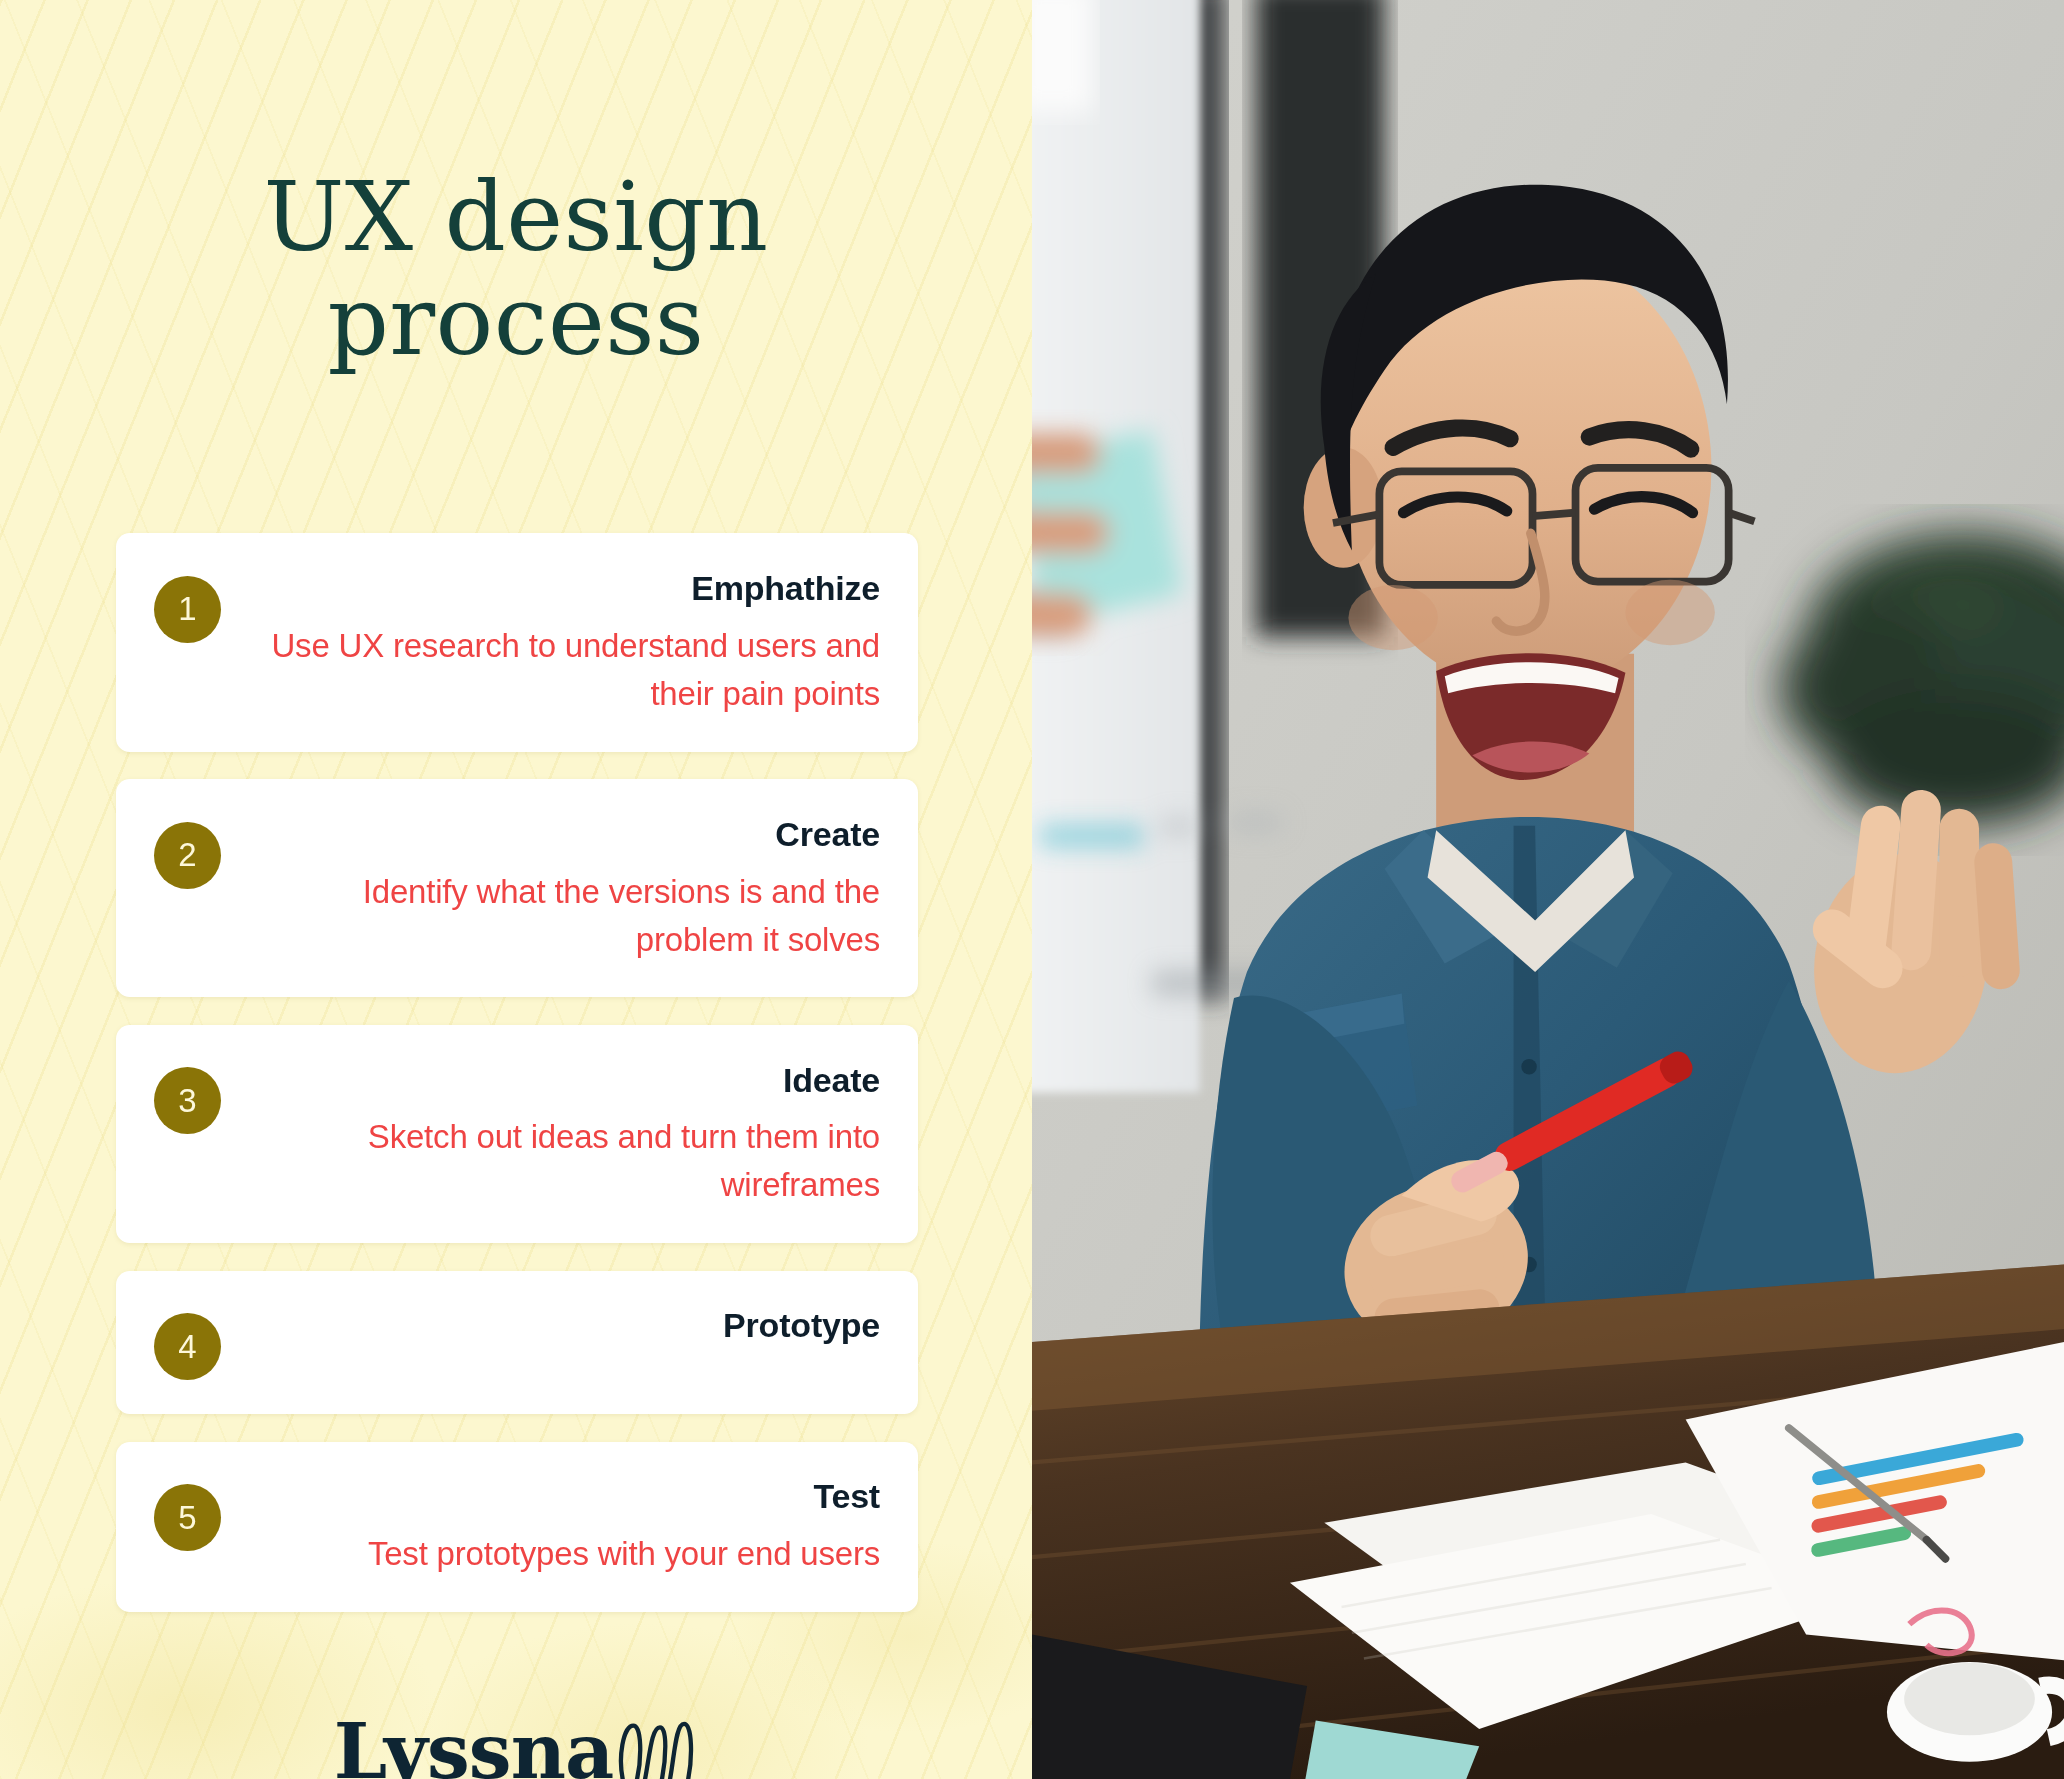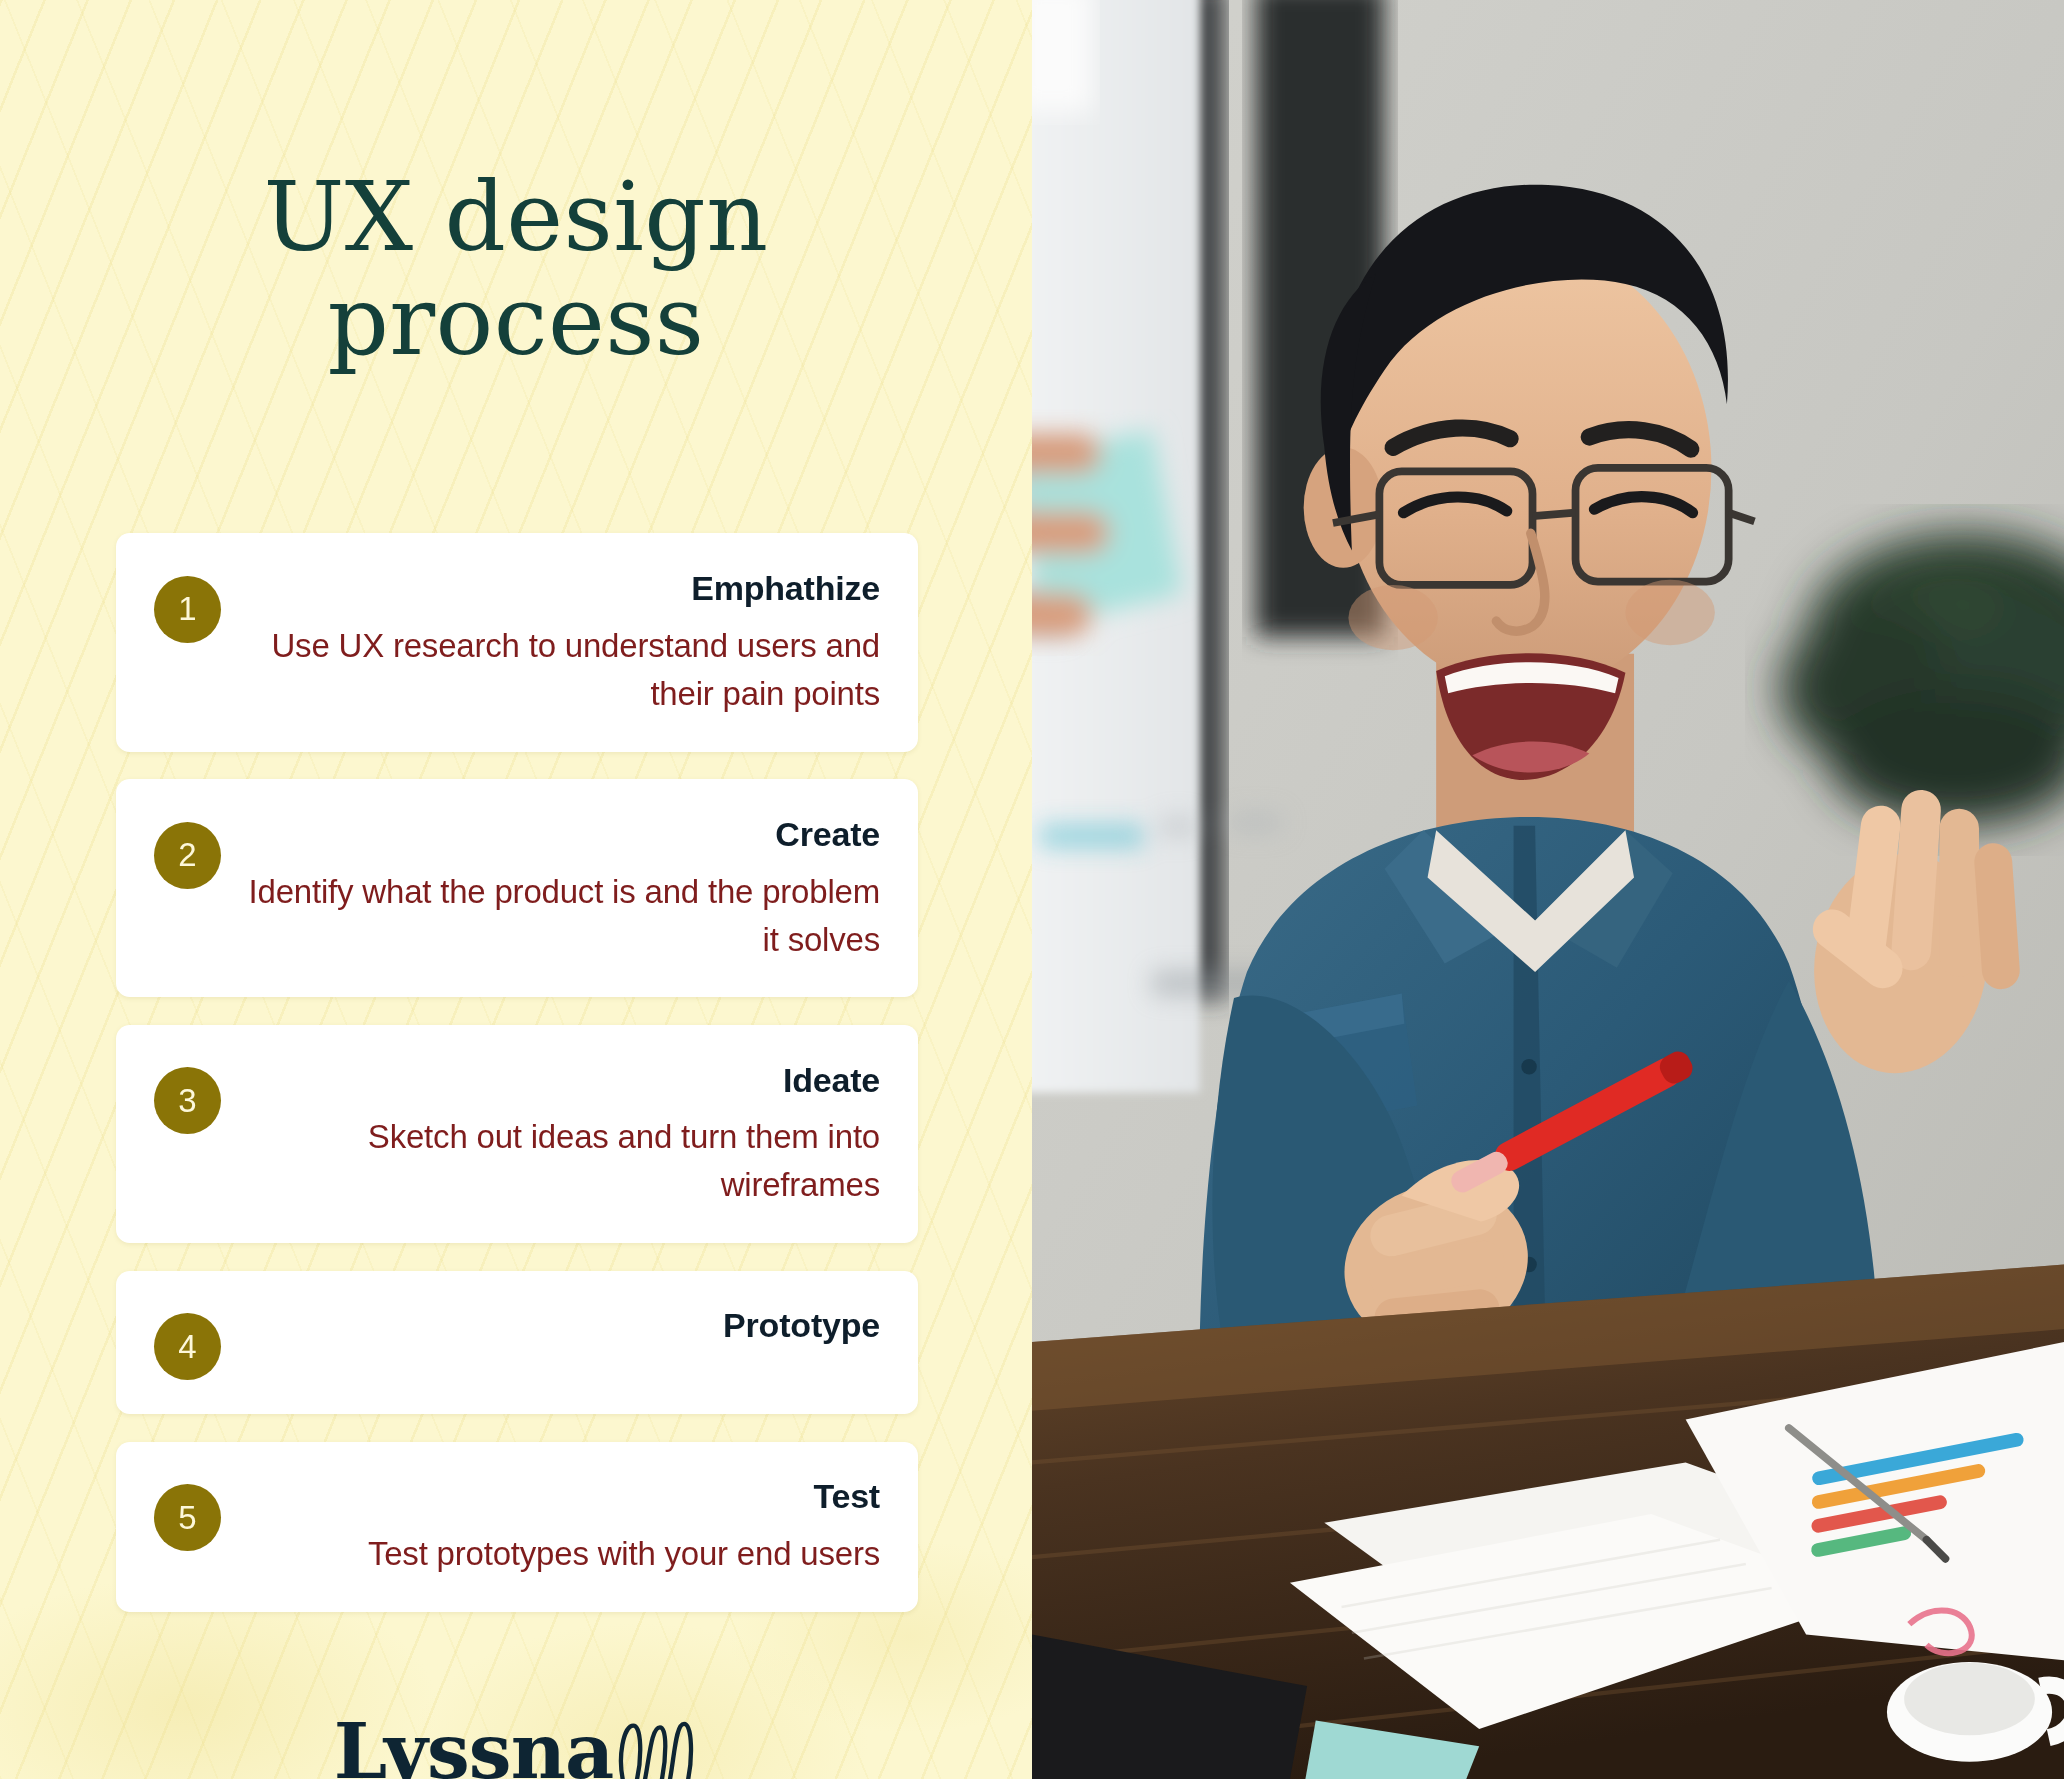--- a/index.html
+++ b/index.html
@@ -72,21 +72,21 @@
   .card-body{flex:1 1 auto;padding-top:1.7px;text-align:right;}
   .card-title{
     color:#0E1E2B;
     font-size:34px;
     font-weight:bold;
     line-height:1.15;
     margin:0 0 13.8px 0;
     letter-spacing:-0.2px;
   }
   .card-desc{
-    color:#7f1d1d;
+    color:#ef4444;
     font-size:33px;
     font-weight:400;
     line-height:1.45;
     margin:0;
     letter-spacing:-0.2px;
   }
 
   
   .logo-wrap{
     position:absolute;left:0;right:0;bottom:53px;
@@ -129,21 +129,21 @@
           <div class="card-body">
             <div class="card-title">Emphathize</div>
             <div class="card-desc">Use UX research to understand users and their pain points</div>
           </div>
         </div>
 
         <div class="card">
           <div class="badge">2</div>
           <div class="card-body">
             <div class="card-title">Create</div>
-            <div class="card-desc">Identify what the product is and the problem it solves</div>
+            <div class="card-desc">Identify what the versions is and the problem it solves</div>
           </div>
         </div>
 
         <div class="card">
           <div class="badge">3</div>
           <div class="card-body">
             <div class="card-title">Ideate</div>
             <div class="card-desc">Sketch out ideas and turn them into wireframes</div>
           </div>
         </div>

